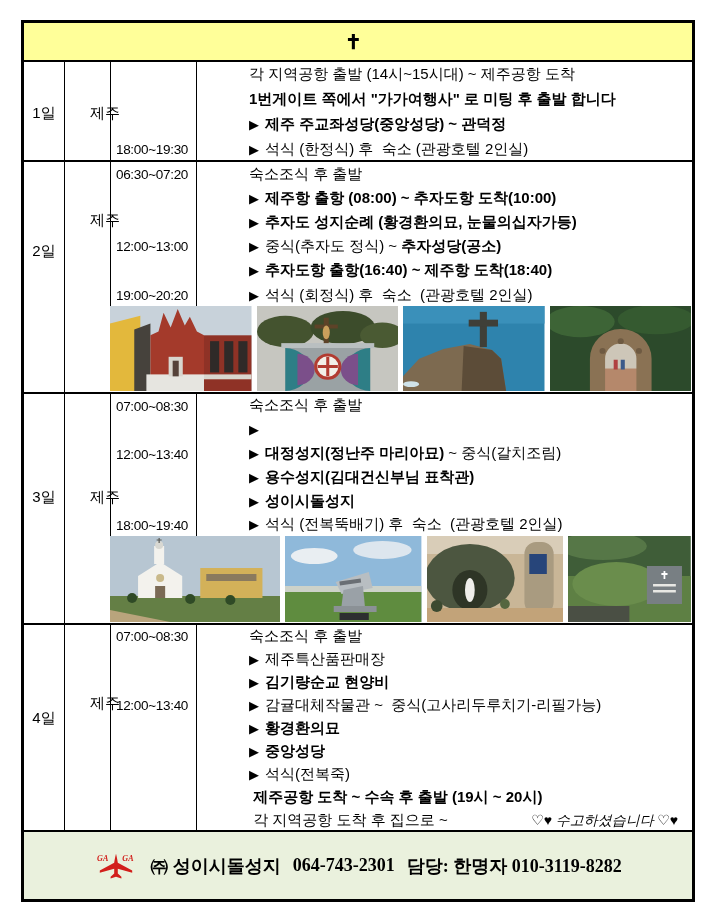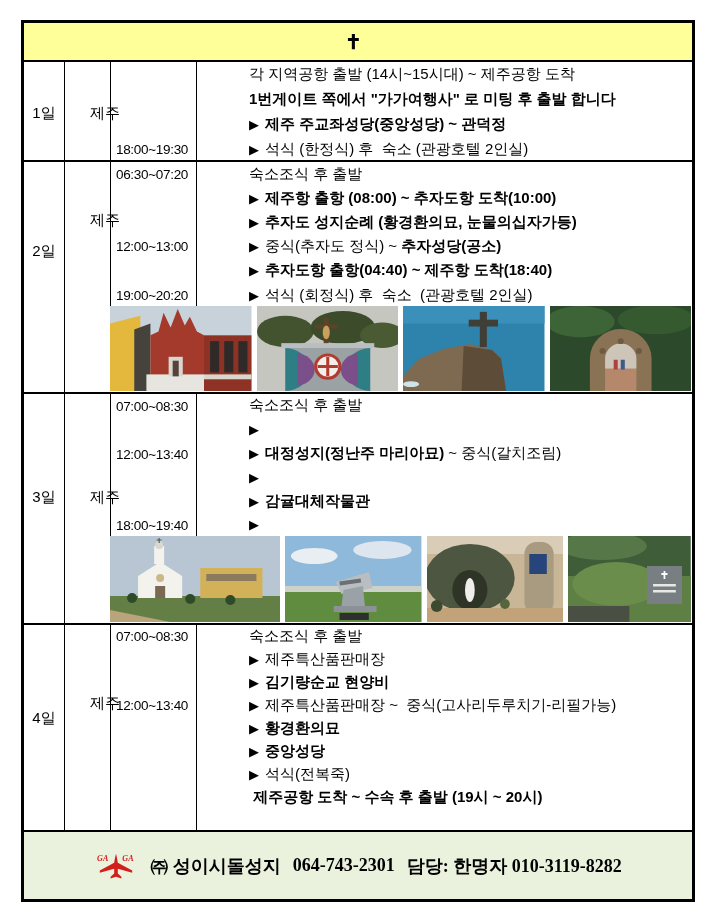--- a/index.html
+++ b/index.html
@@ -72,21 +72,21 @@
       <div class="dlab" style="top:78px">2일</div>
       <div class="rlab" style="top:47px">제주</div>
       <div class="time" style="top:0;height:24px">06:30~07:20</div>
       <div class="time" style="top:72px;height:24px">12:00~13:00</div>
       <div class="time" style="top:121px;height:24px">19:00~20:20</div>
       <div class="lines">
         <div class="ln" style="height:24.2px"><span>숙소조식 후 출발</span></div>
         <div class="ln" style="height:24.2px"><span class="bul">▶</span><span class="b">제주항 출항 (08:00) ~ 추자도항 도착(10:00)</span></div>
         <div class="ln" style="height:24.2px"><span class="bul">▶</span><span class="b">추자도 성지순례 (황경환의묘, 눈물의십자가등)</span></div>
         <div class="ln" style="height:24.2px"><span class="bul">▶</span><span>중식(추자도 정식) ~ </span><span class="b">추자성당(공소)</span></div>
-        <div class="ln" style="height:24.2px"><span class="bul">▶</span><span class="b">추자도항 출항(04:40) ~ 제주항 도착(18:40)</span></div>
+        <div class="ln" style="height:24.2px"><span class="bul">▶</span><span class="b">추자도항 출항(16:40) ~ 제주항 도착(18:40)</span></div>
         <div class="ln" style="height:24.2px"><span class="bul">▶</span><span>석식 (회정식) 후  숙소  (관광호텔 2인실)</span></div>
       </div>
       <div class="photos" style="height:85px">
         <div class="ph">
           <svg viewBox="0 0 140 87" preserveAspectRatio="none">
             <rect width="140" height="87" fill="#c8d2da"></rect>
             <polygon points="0,18 30,10 30,87 0,87" fill="#e3b83c"></polygon>
             <polygon points="24,24 40,18 40,87 24,87" fill="#46423c"></polygon>
             <polygon points="40,87 40,30 48,26 53,7 60,22 67,3 74,20 79,11 86,26 93,30 93,87" fill="#a43a2b"></polygon>
             <rect x="36" y="70" width="62" height="17" fill="#e6e5e0"></rect>
@@ -153,23 +153,23 @@
       <div class="vl vl-c" style="height:143px"></div>
       <div class="dlab" style="top:92px">3일</div>
       <div class="rlab" style="top:92px">제주</div>
       <div class="time" style="top:0;height:24px">07:00~08:30</div>
       <div class="time" style="top:48px;height:24px">12:00~13:40</div>
       <div class="time" style="top:119px;height:24px">18:00~19:40</div>
       <div class="lines">
         <div class="ln" style="height:23.8px"><span>숙소조식 후 출발</span></div>
         <div class="ln" style="height:23.8px"><span class="bul">▶</span></div>
         <div class="ln" style="height:23.8px"><span class="bul">▶</span><span class="b">대정성지(정난주 마리아묘)</span><span> ~ 중식(갈치조림)</span></div>
-        <div class="ln" style="height:23.8px"><span class="bul">▶</span></div>
-        <div class="ln" style="height:23.8px"><span class="bul">▶</span><span class="b">감귤대체작물관</span></div>
-        <div class="ln" style="height:23.8px"><span class="bul">▶</span></div>
+        <div class="ln" style="height:23.8px"><span class="bul">▶</span><span class="b">용수성지(김대건신부님 표착관)</span></div>
+        <div class="ln" style="height:23.8px"><span class="bul">▶</span><span class="b">성이시돌성지</span></div>
+        <div class="ln" style="height:23.8px"><span class="bul">▶</span><span>석식 (전복뚝배기) 후  숙소  (관광호텔 2인실)</span></div>
       </div>
       <div class="photos" style="height:86px">
         <div class="ph" style="flex:1.25">
           <svg viewBox="0 0 170 86" preserveAspectRatio="none">
             <rect width="170" height="86" fill="#b7c6d2"></rect>
             <rect y="60" width="170" height="26" fill="#647f45"></rect>
             <polygon points="0,86 0,74 60,86" fill="#b9a47c"></polygon>
             <polygon points="28,62 28,40 50,26 72,40 72,62" fill="#f3f2ed"></polygon>
             <rect x="44" y="10" width="10" height="18" fill="#f3f2ed"></rect>
             <circle cx="49" cy="9" r="4" fill="#d8d8d2"></circle>
@@ -232,25 +232,26 @@
       <div class="vl vl-b full"></div>
       <div class="vl vl-c full"></div>
       <div class="dlab" style="top:82px">4일</div>
       <div class="rlab" style="top:67px">제주</div>
       <div class="time" style="top:0;height:23px">07:00~08:30</div>
       <div class="time" style="top:69px;height:23px">12:00~13:40</div>
       <div class="lines">
         <div class="ln" style="height:23px"><span>숙소조식 후 출발</span></div>
         <div class="ln" style="height:23px"><span class="bul">▶</span><span>제주특산품판매장</span></div>
         <div class="ln" style="height:23px"><span class="bul">▶</span><span class="b">김기량순교 현양비</span></div>
-        <div class="ln" style="height:23px"><span class="bul">▶</span><span>제주특산품판매장 ~  중식(고사리두루치기-리필가능)</span></div>
+        <div class="ln" style="height:23px"><span class="bul">▶</span><span>감귤대체작물관 ~  중식(고사리두루치기-리필가능)</span></div>
         <div class="ln" style="height:23px"><span class="bul">▶</span><span class="b">황경환의묘</span></div>
         <div class="ln" style="height:23px"><span class="bul">▶</span><span class="b">중앙성당</span></div>
         <div class="ln" style="height:23px"><span class="bul">▶</span><span>석식(전복죽)</span></div>
         <div class="ln" style="height:23px"><span class="b"> 제주공항 도착 ~ 수속 후 출발 (19시 ~ 20시)</span></div>
+        <div class="ln spread" style="height:23px"><span> 각 지역공항 도착 후 집으로 ~</span><span class="hearts">♡♥ 수고하셨습니다 ♡♥</span></div>
       </div>
     </div>
 
     <div class="row footer-row">
       <svg class="logo" viewBox="0 0 44 30">
         <text x="1" y="10" font-size="9" font-style="italic" font-weight="bold" fill="#D21F1B">GA</text>
         <text x="29" y="10" font-size="9" font-style="italic" font-weight="bold" fill="#D21F1B">GA</text>
         <path d="M22 2 C23 6 23.5 8.5 24 12 L40 20.5 L40 23 L24 18.5 L24 24 L28 27.5 L28 29.5 L22 27.5 L16 29.5 L16 27.5 L20 24 L20 18.5 L4 23 L4 20.5 L20 12 C20.5 8.5 21 6 22 2 Z" fill="#D21F1B"></path>
       </svg>
       <span>㈜ 성이시돌성지</span>

